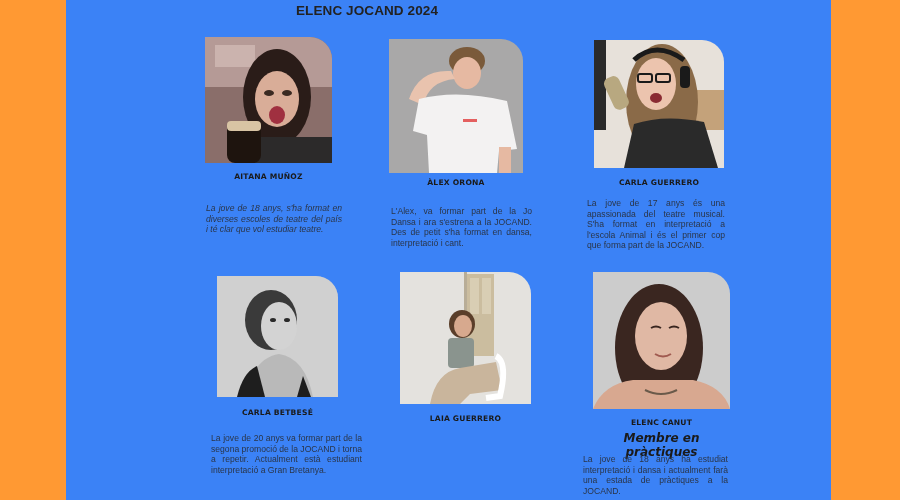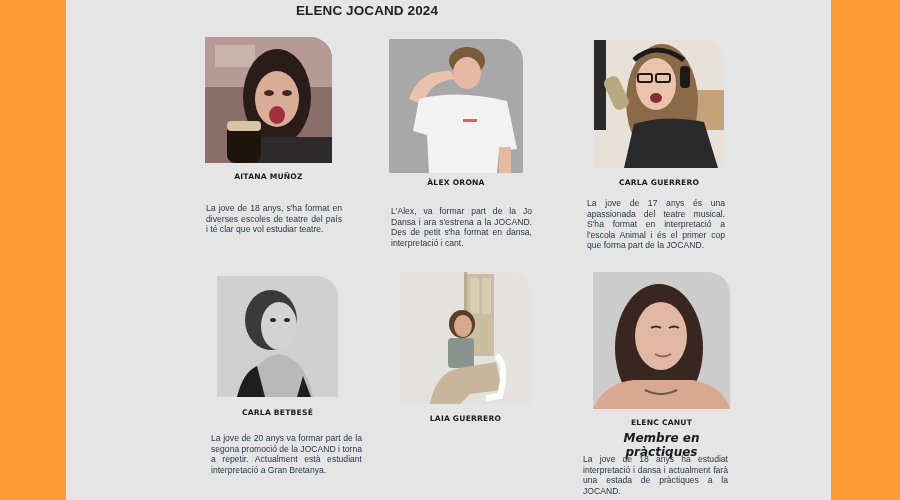--- a/index.html
+++ b/index.html
@@ -4,21 +4,21 @@
   <style>
     html, body { margin: 0; padding: 0; }
     body {
       width: 900px; height: 500px; overflow: hidden;
       background: #FF9933;
       font-family: "Liberation Sans", sans-serif;
       position: relative;
     }
     .page {
       position: absolute; left: 66px; top: 0; width: 765px; height: 500px;
-      background: #e5e5e5;
+      background: #3b82f6;
     }
     .title {
       position: absolute; left: 230px; top: 3px;
       font-family: "Liberation Sans", sans-serif;
       font-weight: bold; font-size: 13.5px; color: #222;
       letter-spacing: 0.1px;
     }
     .photo {
       position: absolute; overflow: hidden;
       border-top-right-radius: 22px;
@@ -58,21 +58,21 @@
       <ellipse cx="72" cy="62" rx="22" ry="28" fill="#d9ad98"></ellipse>
       <ellipse cx="64" cy="56" rx="5" ry="3" fill="#3a2a22"></ellipse>
       <ellipse cx="82" cy="56" rx="5" ry="3" fill="#3a2a22"></ellipse>
       <ellipse cx="72" cy="78" rx="8" ry="9" fill="#a03040"></ellipse>
       <rect x="40" y="100" width="87" height="26" fill="#2c2a2a"></rect>
       <rect x="22" y="84" width="34" height="42" rx="8" fill="#1e140e"></rect>
       <rect x="22" y="84" width="34" height="10" rx="4" fill="#d8c4a4"></rect>
     </svg>
   </div>
   <div class="name" style="left:139px; top:172px; width:127px;">AITANA MUÑOZ</div>
-  <div class="bio" style="left:140px; top:203px; width:136px;">La jove de 18 anys, s'ha format en diverses escoles de teatre del país i té clar que vol estudiar teatre.</div>
+  <div class="bio" style="left:140px; top:203px; width:136px;font-style:italic;">La jove de 18 anys, s'ha format en diverses escoles de teatre del país i té clar que vol estudiar teatre.</div>
 
   <div class="photo" style="left:323px; top:39px; width:134px; height:134px;">
     <svg viewBox="0 0 134 134" preserveAspectRatio="none">
       <rect width="134" height="134" fill="#a9a8a8"></rect>
       <ellipse cx="78" cy="22" rx="18" ry="14" fill="#7a5a3a"></ellipse>
       <ellipse cx="78" cy="34" rx="14" ry="16" fill="#e6b9a2"></ellipse>
       <path d="M20 60 Q30 30 62 32 L66 40 Q40 42 34 66 Z" fill="#e9c3ae"></path>
       <path d="M30 60 Q68 50 118 62 L128 110 L110 112 L108 134 L40 134 L38 96 L24 92 Z" fill="#f3f2f2"></path>
       <rect x="74" y="80" width="14" height="3" fill="#e46060"></rect>
       <rect x="110" y="108" width="12" height="26" fill="#e6b9a2"></rect>

